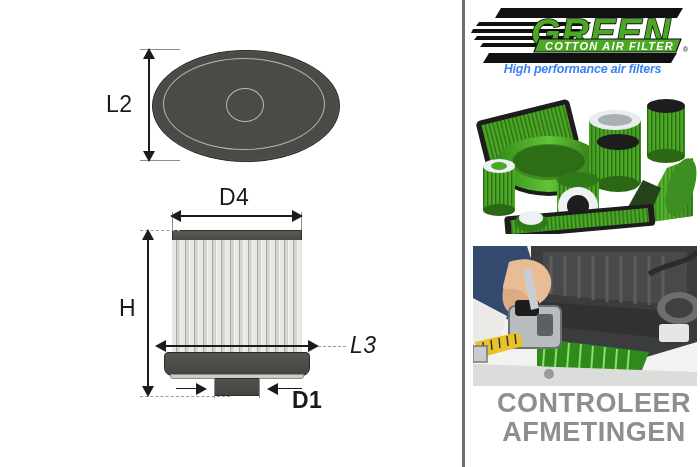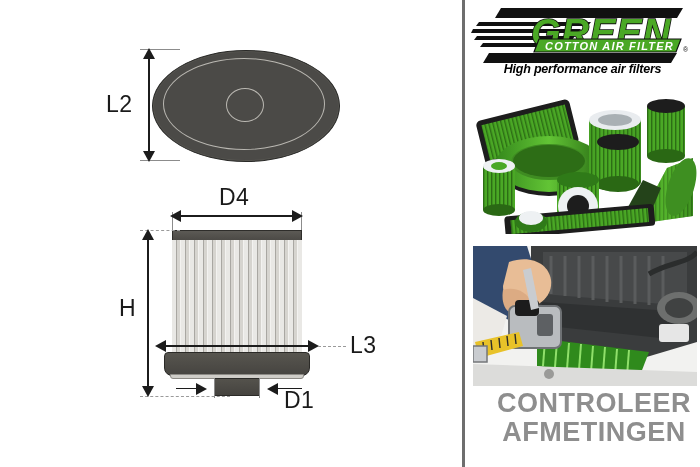--- a/index.html
+++ b/index.html
@@ -75,45 +75,45 @@
   #h-text{left:119px;top:297px;}
 
   
   #l3-line{position:absolute;left:164px;top:345px;width:146px;height:2px;background:#1c1c1c;}
   #l3-arrow-l{position:absolute;left:155px;top:340px;width:0;height:0;
      border-top:6px solid transparent;border-bottom:6px solid transparent;border-right:11px solid #1c1c1c;}
   #l3-arrow-r{position:absolute;left:308px;top:340px;width:0;height:0;
      border-top:6px solid transparent;border-bottom:6px solid transparent;border-left:11px solid #1c1c1c;}
   #l3-leader{position:absolute;left:318px;top:346px;width:28px;height:1px;
      border-top:1px dashed #9a9a9a;}
-  #l3-text{left:350px;top:334px;}
+  #l3-text{left:350px;top:334px;font-style:italic;}
 
   
   #d1-arrow-l{position:absolute;left:196px;top:383px;width:0;height:0;
      border-top:6px solid transparent;border-bottom:6px solid transparent;border-left:11px solid #1c1c1c;}
   #d1-arrow-r{position:absolute;left:267px;top:383px;width:0;height:0;
      border-top:6px solid transparent;border-bottom:6px solid transparent;border-right:11px solid #1c1c1c;}
   #d1-line-l{position:absolute;left:176px;top:388px;width:22px;height:1px;background:#1c1c1c;}
   #d1-line-r{position:absolute;left:276px;top:388px;width:26px;height:1px;background:#1c1c1c;}
   #d1-ext-l{position:absolute;left:214px;top:378px;width:1px;height:20px;background:#8c8c8c;}
   #d1-ext-r{position:absolute;left:259px;top:378px;width:1px;height:20px;background:#8c8c8c;}
-  #d1-text{left:284px;top:389px;}
+  #d1-text{left:292px;top:389px;font-weight:bold;}
 
   
   #divider{position:absolute;left:462px;top:0;width:3px;height:467px;background:#6e6e6e;}
 
   
   #right-col{position:absolute;left:465px;top:0;width:235px;height:467px;background:#fff;}
 
   
   #brand-block{position:absolute;left:0;top:4px;width:215px;height:78px;background:#fff;}
   #logo-svg{position:absolute;left:6px;top:2px;}
   #tagline{position:absolute;left:0;top:58px;width:235px;text-align:center;
      font-family:"Liberation Sans",sans-serif;font-style:italic;font-weight:bold;
-     font-size:12.5px;color:#000000;letter-spacing:-0.2px;}
+     font-size:12.5px;color:#3b82f6;letter-spacing:-0.2px;}
 
   
   #product-photo{position:absolute;left:6px;top:84px;width:226px;height:150px;
      background:#ffffff;overflow:hidden;}
 
   
   #install-photo{position:absolute;left:8px;top:246px;width:224px;height:140px;
      overflow:hidden;background:#d8d8d6;}
 
   

